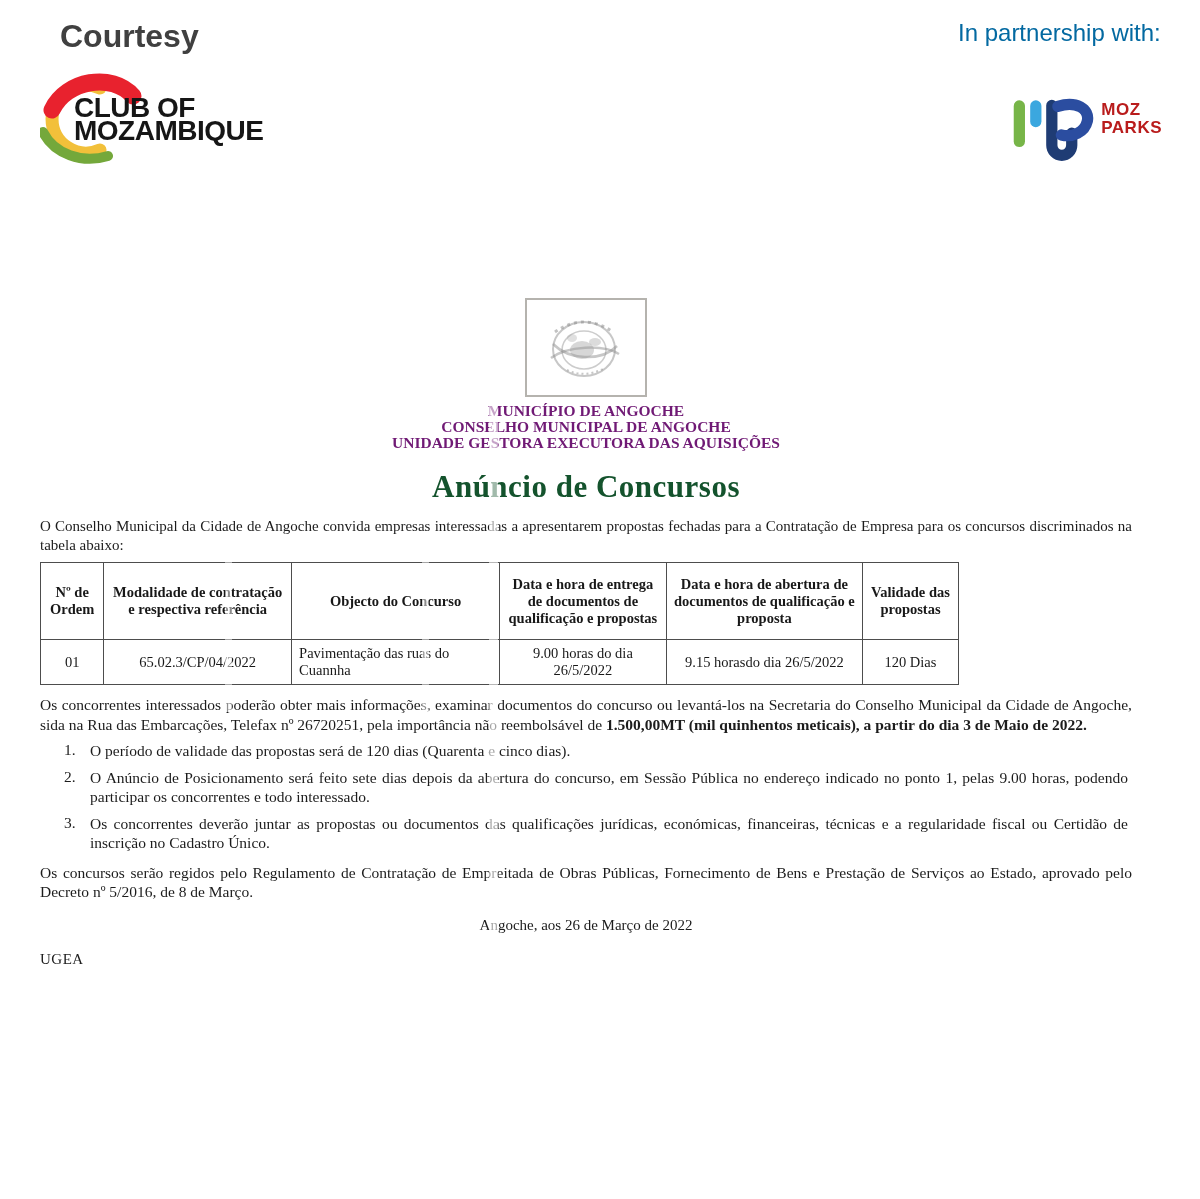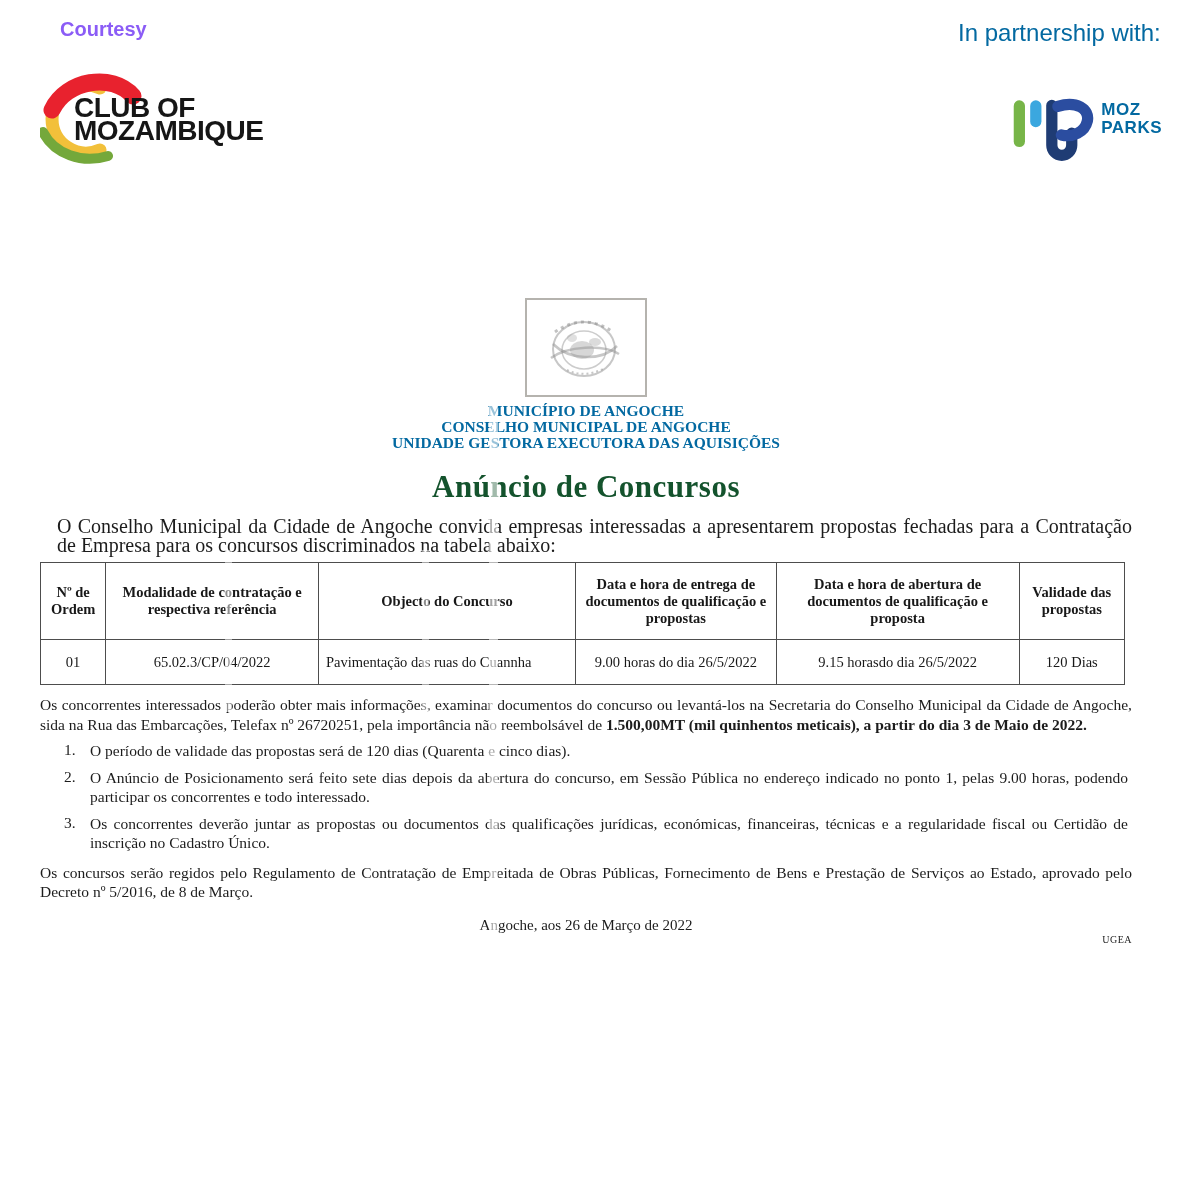--- a/index.html
+++ b/index.html
@@ -1,68 +1,68 @@
 <!DOCTYPE html>
 <html><head>
 <meta charset="utf-8">
 <style>
   html, body { margin:0; padding:0; background:#ffffff; }
   body { width:1200px; height:1199px; position:relative; overflow:hidden;
          font-family:"Liberation Serif", serif; color:#1c1c1c; }
 
   
   .courtesy { position:absolute; left:60px; top:18px;
-    font-family:"Liberation Sans", sans-serif; font-weight:700; font-size:20px; color:#8b5cf6; }
+    font-family:"Liberation Sans", sans-serif; font-weight:700; font-size:32px; color:#404040; }
   .partnership { position:absolute; left:958px; top:19px;
     font-family:"Liberation Sans", sans-serif; font-weight:400; font-size:24px; color:#0369a1; }
 
   .club-logo { position:absolute; left:40px; top:72px; width:205px; height:95px; }
   .club-logo svg { position:absolute; left:0; top:0; }
   .club-text { position:absolute; left:34px; top:24px;
     font-family:"Liberation Sans", sans-serif; font-weight:700; font-size:28px;
     line-height:23px; letter-spacing:-0.5px; color:#161616; white-space:nowrap; }
   .club-text span { display:block; }
 
   .mozparks { position:absolute; left:1012px; top:92px; width:150px; height:75px; display:flex; }
   .mp-text { margin-left:7px; margin-top:9px;
     font-family:"Liberation Sans", sans-serif; font-weight:700; font-size:17px;
-    line-height:18px; letter-spacing:0.5px; color:#0369a1; }
+    line-height:18px; letter-spacing:0.5px; color:#b91c1c; }
   .mp-text span { display:block; }
 
   
   .doc { position:absolute; left:40px; top:292px; width:1092px; }
 
   .seal { width:118px; height:95px; margin:6px auto 6px auto;
     border:2px solid #b5b3ae; position:relative; }
   .seal svg { filter:blur(0.7px); }
 
-  .org { text-align:center; font-weight:700; font-size:15.5px; line-height:15.8px; color:#0369a1; }
+  .org { text-align:center; font-weight:700; font-size:15.5px; line-height:15.8px; color:#701a75; }
 
   .title { text-align:center; font-size:31px; font-weight:700; color:#14532d;
     margin:19px 0 0 0; letter-spacing:0.5px; }
 
-  .intro { font-size:20px; line-height:19px; text-align:justify; margin:12px 0 0 17px; }
+  .intro { font-size:15px; line-height:19px; text-align:justify; margin:12px 0 0 0; }
 
-  table.tenders { border-collapse:collapse; width:1085px; margin-top:7px;
+  table.tenders { border-collapse:collapse; width:919px; margin-top:7px;
     font-size:14.5px; color:#181818; }
   table.tenders th, table.tenders td { border:1px solid #4d4d4d; padding:3px 7px; }
   table.tenders th { font-weight:700; text-align:center; vertical-align:middle; height:70px; line-height:17px; }
   table.tenders td { height:38px; text-align:center; vertical-align:middle; }
   table.tenders td.obj { text-align:left; }
 
   .info, .closing { font-size:15.5px; line-height:19.5px; text-align:justify; margin:10px 0 0 0; }
   .info strong, .closing strong { font-weight:700; }
 
   .olist { margin-top:7px; }
   .item { display:flex; margin-top:7px; font-size:15.5px; }
   .item .num { width:26px; margin-left:24px; flex:0 0 auto; }
   .item .itext { flex:1; line-height:19.5px; text-align:justify; padding-right:4px; }
 
   .placedate { text-align:center; font-size:15px; margin-top:15px; }
-  .ugea { text-align:right; font-size:10px; letter-spacing:0.5px; }
+  .ugea { text-align:left; font-size:15px; margin-top:17px; letter-spacing:0.5px; }
 
   
   .fold { position:absolute; pointer-events:none; background:rgba(255,255,255,0.6); }
   .fold-a { left:449px; top:98px;  width:9px; height:615px; }
   .fold-b { left:185px; top:258px; width:7px; height:162px; background:rgba(255,255,255,0.5); }
   .fold-c { left:382px; top:258px; width:7px; height:162px; background:rgba(255,255,255,0.5); }
 </style>
 </head>
 <body>
 

